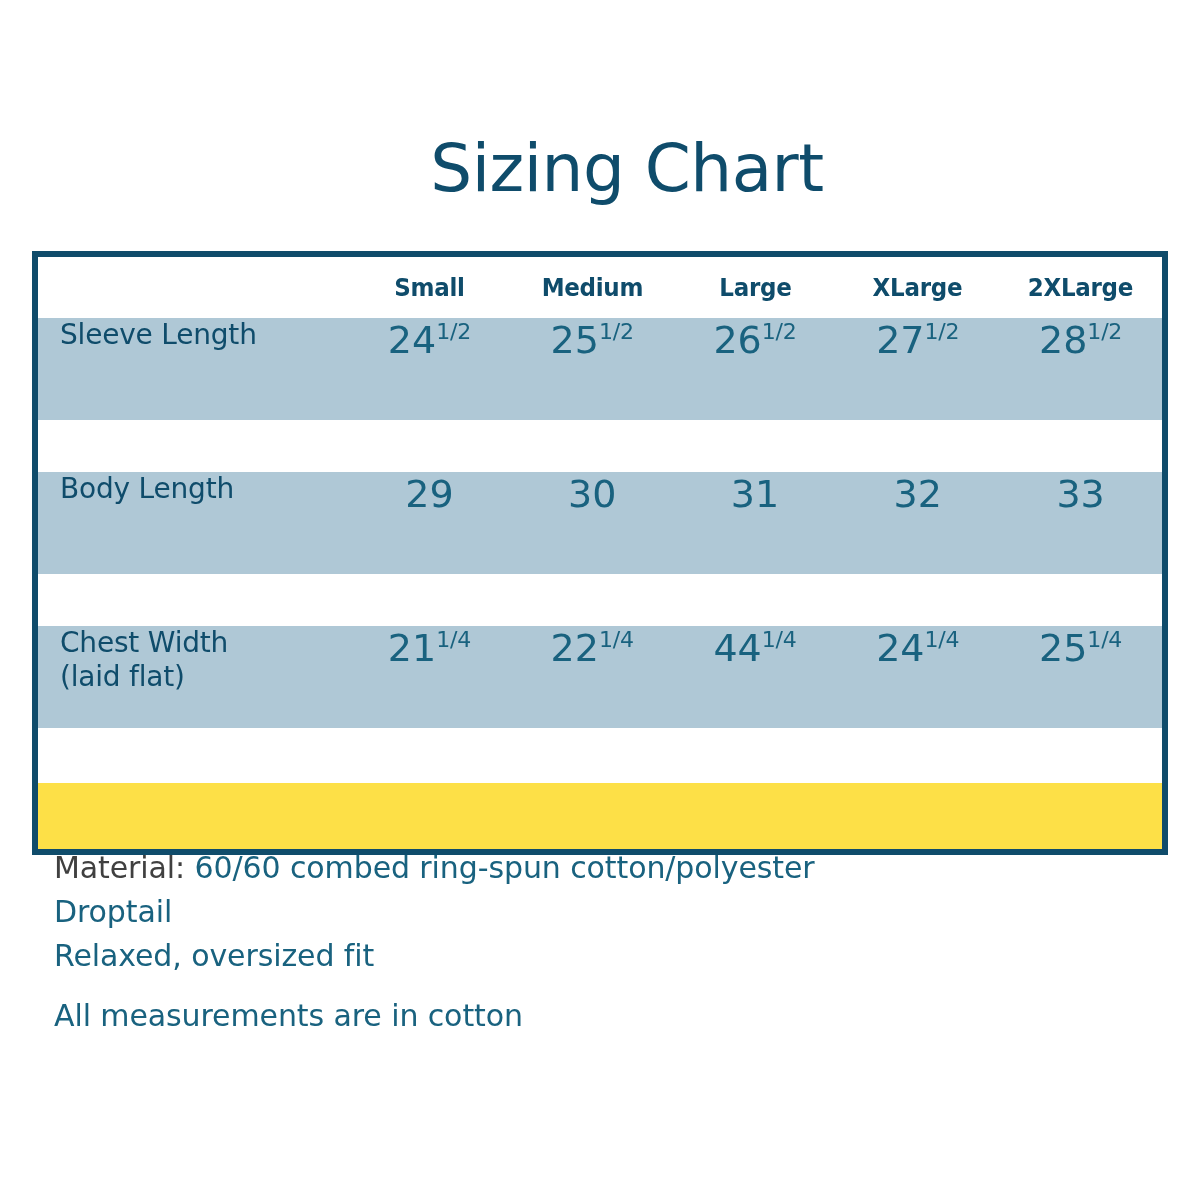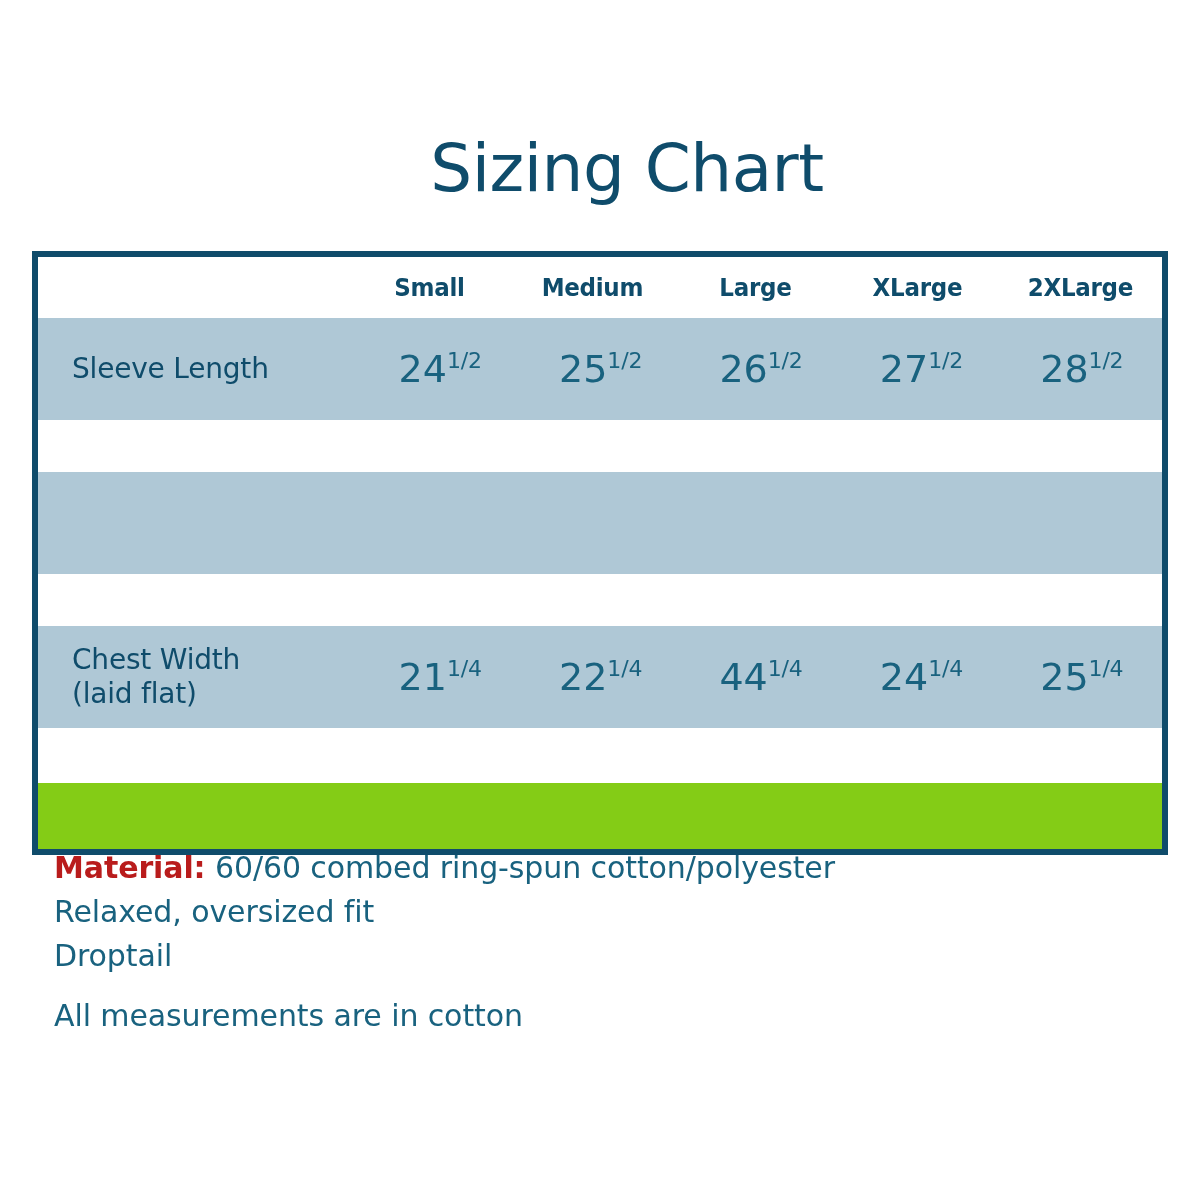--- a/index.html
+++ b/index.html
@@ -34,21 +34,21 @@
 
   
   .table-frame {
     position: absolute;
     left: 32px;
     top: 251px;
     width: 1136px;
     height: 604px;
     box-sizing: border-box;
     border: 6px solid #0F4C6B;
-    background: #84cc16;
+    background: #fde047;
   }
   .table-inner {
     position: relative;
     width: 100%;
     height: 100%;
   }
 
   
   .band {
     position: absolute;
@@ -88,22 +88,21 @@
     letter-spacing: -0.3px;
     transform: scaleX(0.92);
   }
 
   
   .data-row {
     position: absolute;
     left: 0;
     right: 0;
     display: flex;
-    align-items: center;
-    margin-left: 12px;
+    align-items: flex-start;
   }
   .row-0 { top: 61px;  height: 102px; }
   .row-1 { top: 215px; height: 102px; }
   .row-2 { top: 369px; height: 102px; }
 
   .row-label {
     width: 310px;
     flex: 0 0 310px;
     padding-left: 22px;
     box-sizing: border-box;
@@ -142,22 +141,22 @@
   }
   .footer-line {
     font-size: 30px;
     font-weight: 400;
     line-height: 44px;
     color: #19627F;
     letter-spacing: -0.1px;
     white-space: pre;
   }
   .footer-line .strong {
-    font-weight: 700;
-    color: #b91c1c;
+    font-weight: 400;
+    color: #404040;
   }
   .footer-line.spaced { margin-top: 16px; }
 </style>
 </head>
 <body>
 
 <div class="page-title">Sizing Chart</div>
 
 <div class="table-frame">
   <div class="table-inner">
@@ -183,34 +182,44 @@
       <div class="row-label">
         <span>Sleeve Length</span>
       </div>
       <div class="data-cell"><span class="whole">24</span><span class="frac">1/2</span></div>
       <div class="data-cell"><span class="whole">25</span><span class="frac">1/2</span></div>
       <div class="data-cell"><span class="whole">26</span><span class="frac">1/2</span></div>
       <div class="data-cell"><span class="whole">27</span><span class="frac">1/2</span></div>
       <div class="data-cell"><span class="whole">28</span><span class="frac">1/2</span></div>
     </div>
 
+    <div class="data-row row-1">
+      <div class="row-label">
+        <span>Body Length</span>
+      </div>
+      <div class="data-cell"><span class="whole">29</span><span class="frac"></span></div>
+      <div class="data-cell"><span class="whole">30</span><span class="frac"></span></div>
+      <div class="data-cell"><span class="whole">31</span><span class="frac"></span></div>
+      <div class="data-cell"><span class="whole">32</span><span class="frac"></span></div>
+      <div class="data-cell"><span class="whole">33</span><span class="frac"></span></div>
+    </div>
 
     <div class="data-row row-2">
       <div class="row-label">
         <span>Chest Width</span>
         <span class="sub">(laid flat)</span>
       </div>
       <div class="data-cell"><span class="whole">21</span><span class="frac">1/4</span></div>
       <div class="data-cell"><span class="whole">22</span><span class="frac">1/4</span></div>
       <div class="data-cell"><span class="whole">44</span><span class="frac">1/4</span></div>
       <div class="data-cell"><span class="whole">24</span><span class="frac">1/4</span></div>
       <div class="data-cell"><span class="whole">25</span><span class="frac">1/4</span></div>
     </div>
 
   </div>
 </div>
 
 <div class="footer">
   <div class="footer-line"><span class="strong">Material:</span><span> 60/60 combed ring-spun cotton/polyester</span></div>
+  <div class="footer-line">Droptail</div>
   <div class="footer-line">Relaxed, oversized fit</div>
-  <div class="footer-line">Droptail</div>
   <div class="footer-line spaced">All measurements are in cotton</div>
 </div>
 
 </body></html>

